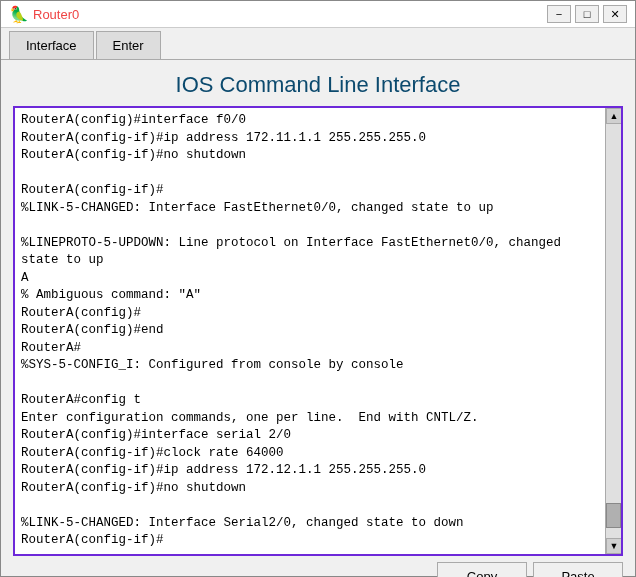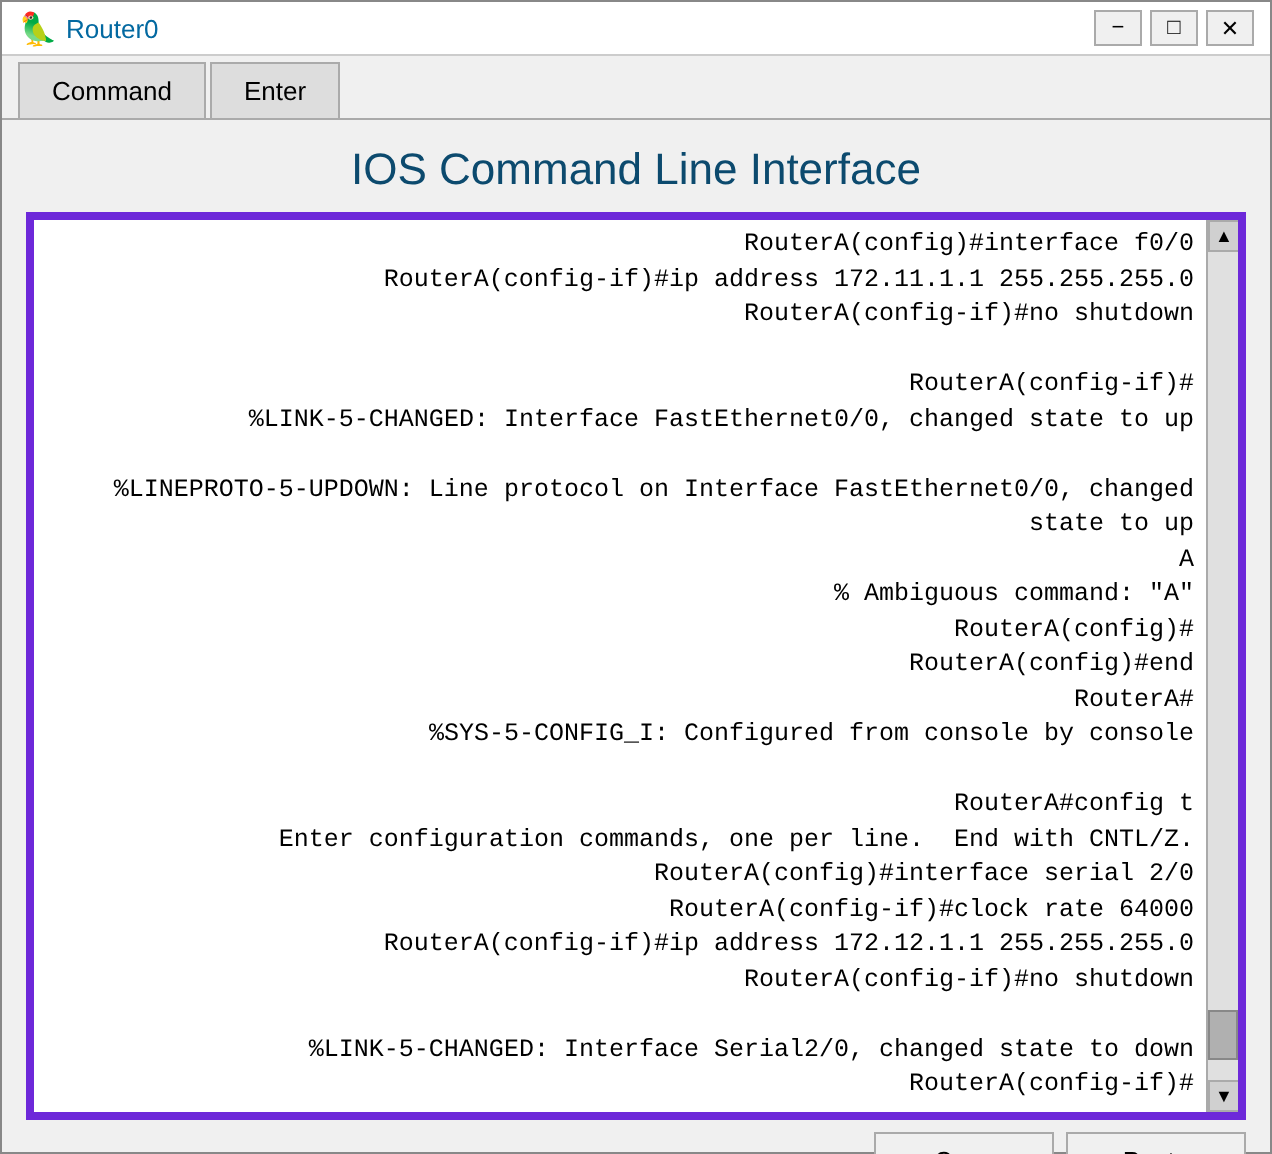--- a/index.html
+++ b/index.html
@@ -43,21 +43,21 @@
       gap: 6px;
     }
 
     .title-icon {
       width: 18px;
       height: 18px;
     }
 
     .title-text {
       font-size: 13px;
-      color: #0369a1;
+      color: #ef4444;
     }
 
     .title-bar-controls {
       display: flex;
       align-items: center;
       gap: 4px;
     }
 
     .title-btn {
       width: 24px;
@@ -111,25 +111,24 @@
     .content-area {
       flex: 1;
       display: flex;
       flex-direction: column;
       padding: 0 12px 8px 12px;
     }
 
     .terminal-container {
       flex: 1;
       background: white;
-      border: 4px solid #6d28d9;
+      border: 2px solid #6d28d9;
       position: relative;
       overflow: hidden;
       display: flex;
-      text-align: right;
     }
 
     .terminal-text {
       flex: 1;
       overflow-y: auto;
       padding: 4px 6px;
       font-family: 'Courier New', Courier, monospace;
       font-size: 12.5px;
       line-height: 1.4;
       white-space: pre-wrap;
@@ -204,21 +203,21 @@
       <span class="title-text">Router0</span>
     </div>
     <div class="title-bar-controls">
       <div class="title-btn">−</div>
       <div class="title-btn">□</div>
       <div class="title-btn">✕</div>
     </div>
   </div>
 
   <div class="tab-bar">
-    <div class="tab">Command</div>
+    <div class="tab">Interface</div>
     <div class="tab">Enter</div>
   </div>
 
   <div class="page-title">IOS Command Line Interface</div>
 
   <div class="content-area">
     <div class="terminal-container">
       <pre class="terminal-text">RouterA(config)#interface f0/0
 RouterA(config-if)#ip address 172.11.1.1 255.255.255.0
 RouterA(config-if)#no shutdown

